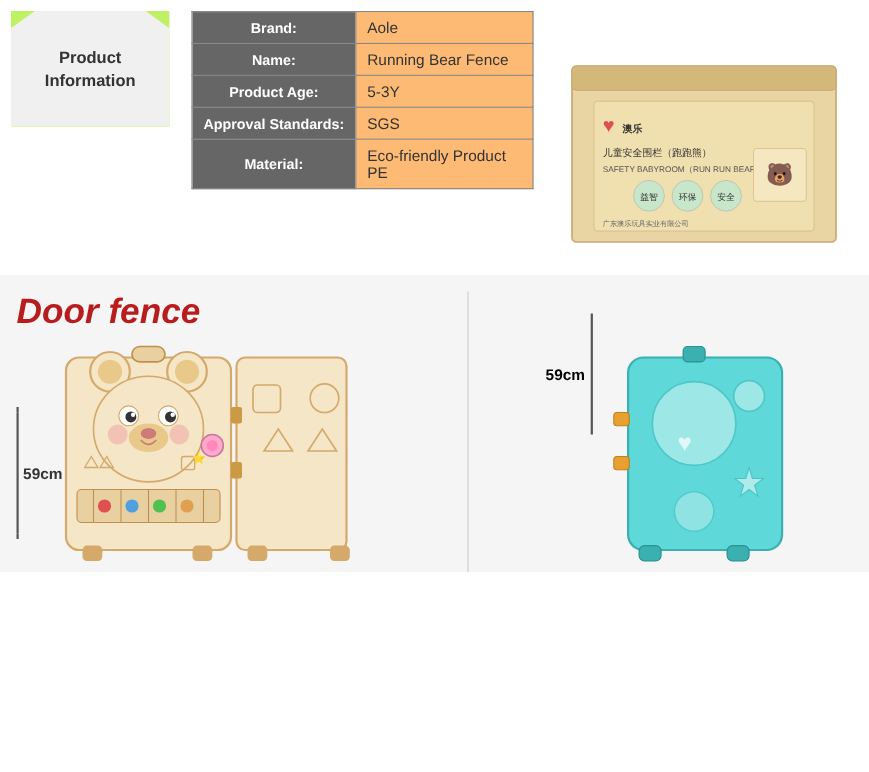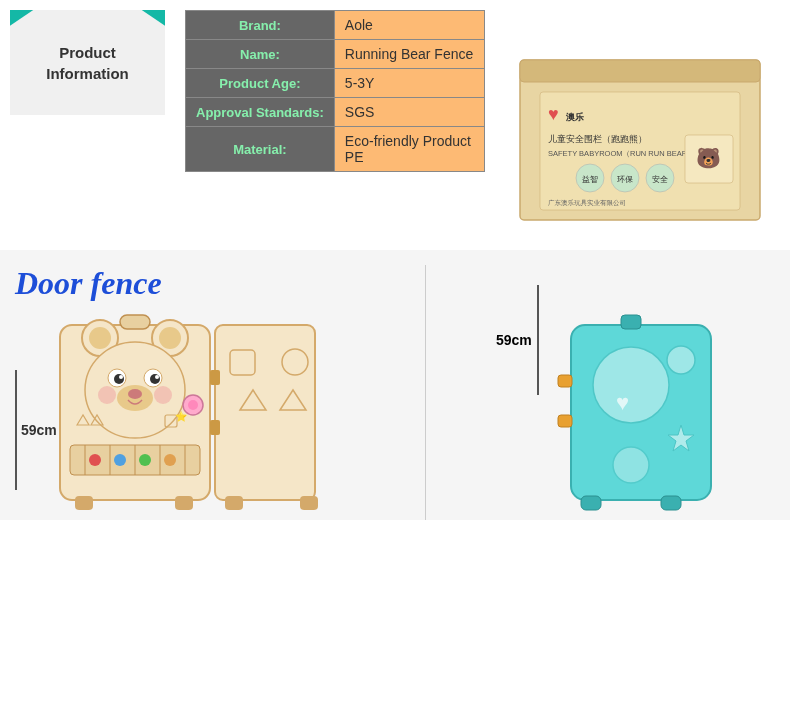--- a/index.html
+++ b/index.html
@@ -13,23 +13,23 @@
 
     
     .top-section {
       display: flex;
       align-items: flex-start;
       padding: 10px 15px 10px 10px;
       gap: 20px;
     }
 
     .product-info-badge {
-      width: 155px;
+      width: 144px;
       min-height: 105px;
-      background: #14b8a6;
+      background: #bef264;
       display: flex;
       flex-direction: column;
       align-items: center;
       justify-content: center;
       padding: 8px;
       flex-shrink: 0;
       position: relative;
     }
 
     .product-info-badge::before {
@@ -63,21 +63,21 @@
 
     .info-table tr td {
       border: 1px solid #888;
       padding: 6px 10px;
       font-size: 14px;
       vertical-align: middle;
     }
 
     .info-table tr td:first-child {
       background: #666;
-      color: #86efac;
+      color: #ffffff;
       font-weight: bold;
       text-align: center;
       white-space: nowrap;
       width: 110px;
       font-size: 13px;
     }
 
     .info-table tr td:last-child {
       background: #fdba74;
       color: #333;
@@ -123,24 +123,23 @@
       padding-right: 10px;
     }
 
     .fence-panel.right {
       padding-left: 20px;
     }
 
     .fence-title {
       font-size: 32px;
       font-weight: bold;
-      color: #1d4ed8;
+      color: #b91c1c;
       font-style: italic;
       margin-bottom: 8px;
-      font-family: Liberation Serif, serif;
     }
 
     .fence-image-area {
       position: relative;
       display: flex;
       align-items: flex-end;
       justify-content: center;
       flex: 1;
       min-height: 200px;
     }

